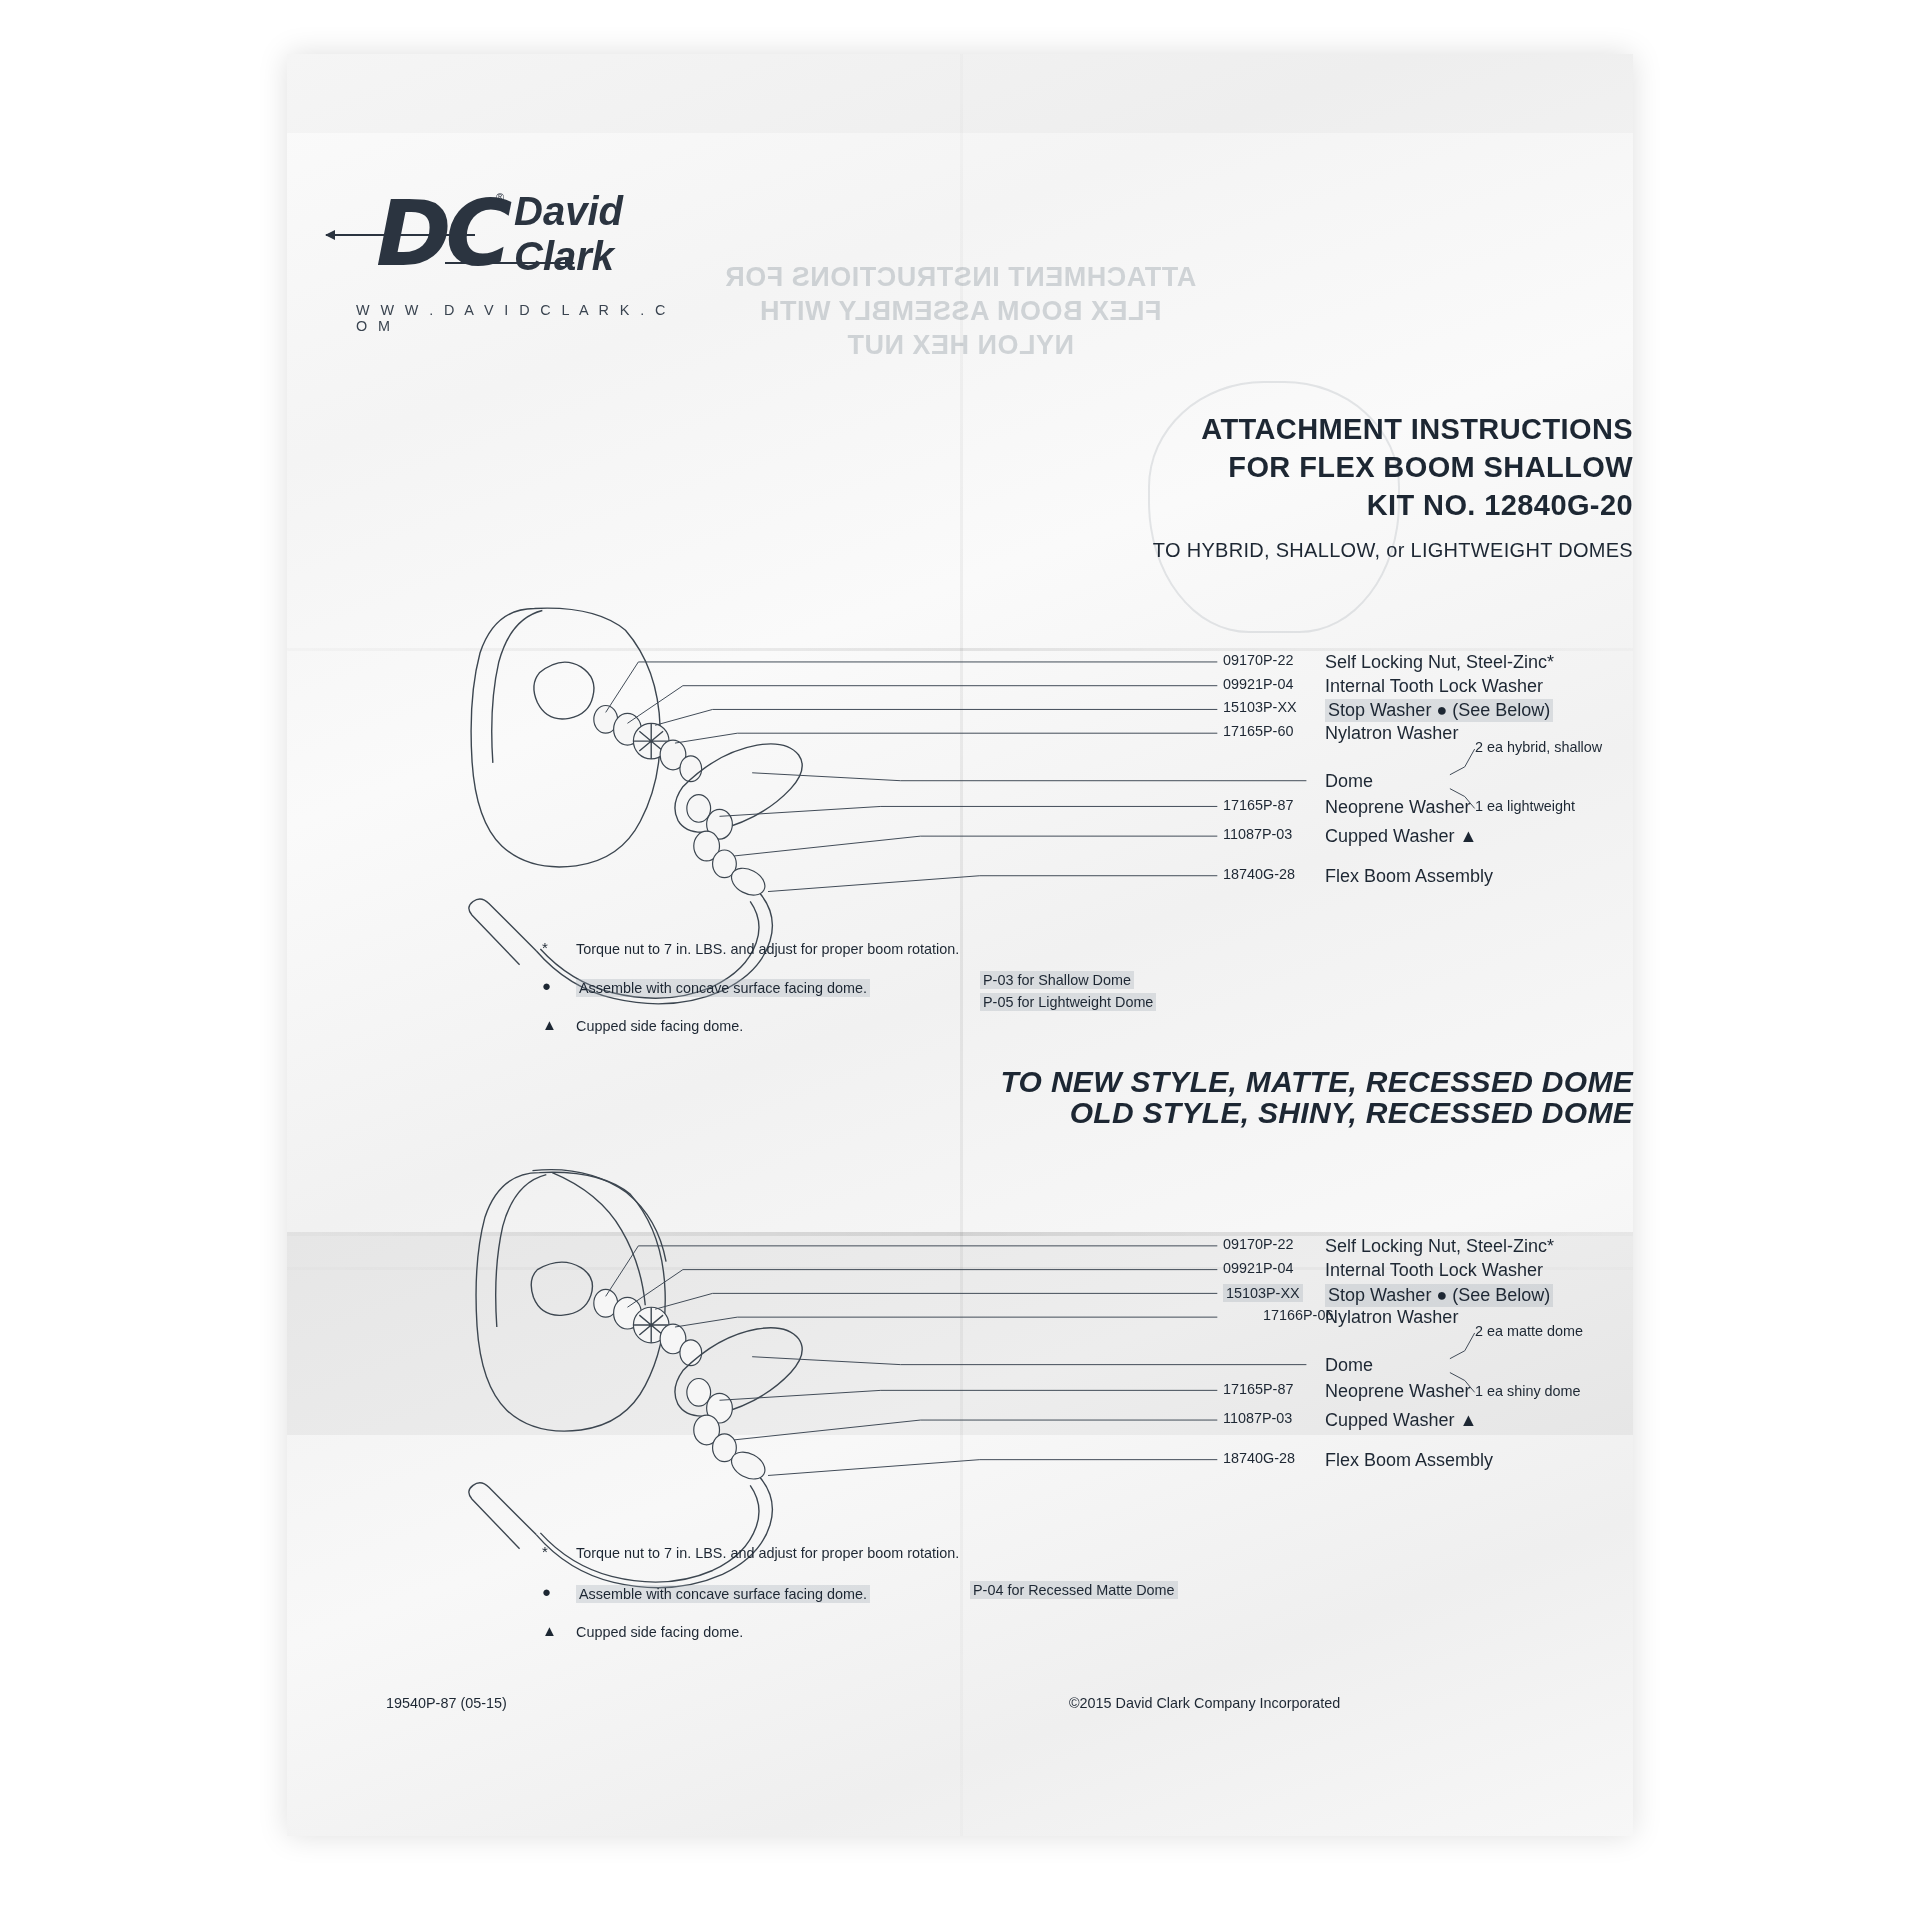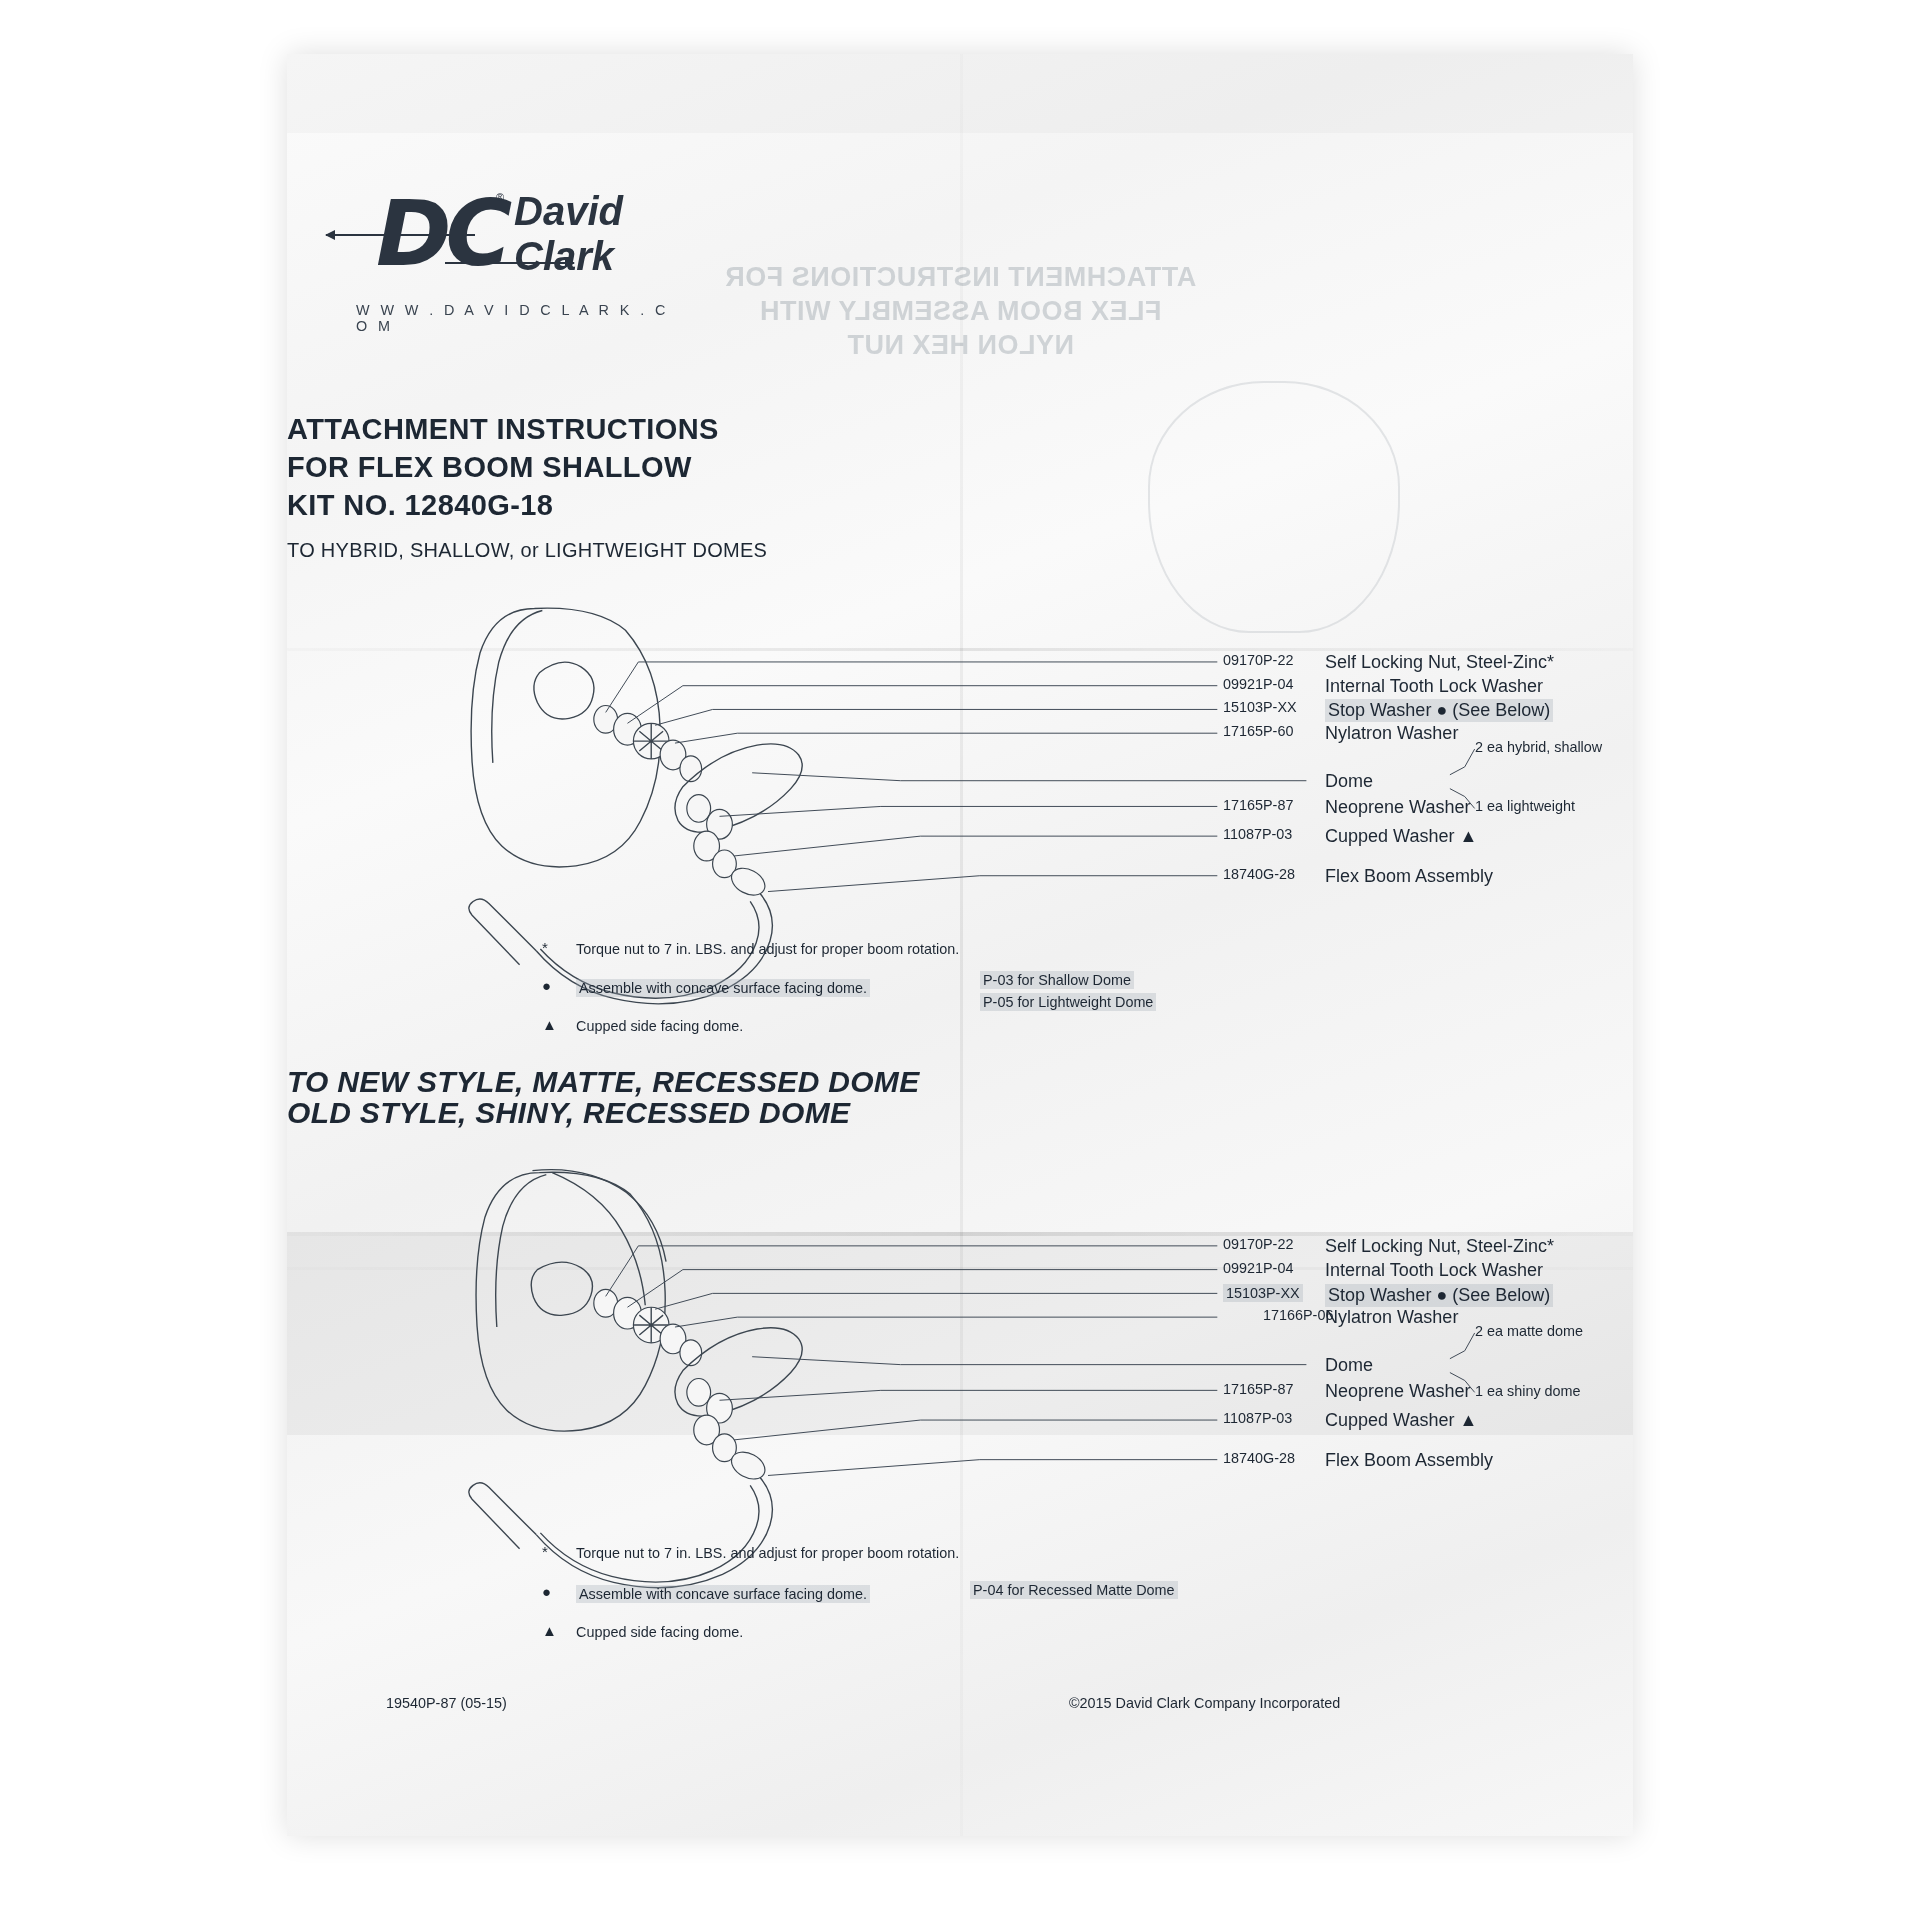--- a/index.html
+++ b/index.html
@@ -36,21 +36,21 @@
   .dc-arrow{position:absolute;left:-20px;top:61px;width:149px;height:2px;background:#2b3440;}
   .dc-arrow:before{content:"";position:absolute;left:-1px;top:-4px;border-top:5px solid transparent;border-bottom:5px solid transparent;border-right:10px solid #2b3440;}
   .dc-arrow2{position:absolute;left:99px;top:89px;width:129px;height:2px;background:#2b3440;}
   .dc-arrow2:after{content:"";position:absolute;right:-1px;top:-4px;border-top:5px solid transparent;border-bottom:5px solid transparent;border-left:10px solid #2b3440;}
 
   
   .ghost{position:absolute;color:rgba(70,85,100,.22);transform:scaleX(-1);text-align:center;font-weight:bold;}
   #ghost1{left:426px;top:206px;width:495px;font-size:27px;line-height:34px;letter-spacing:0.5px;}
   #ghostblob{position:absolute;left:861px;top:327px;width:248px;height:248px;border:2px solid rgba(70,85,100,.13);border-radius:46% 46% 40% 40%/42% 42% 52% 52%;}
 
-  .center{position:absolute;width:100%;text-align:left;}
+  .center{position:absolute;width:100%;text-align:right;}
   h1.title{font-size:29px;font-weight:bold;line-height:38px;letter-spacing:0.4px;margin:0;}
   .subtitle{font-size:20px;letter-spacing:0.3px;}
   .sect-head{font-size:30px;font-weight:bold;font-style:italic;line-height:31px;letter-spacing:0.3px;}
 
   .callout{position:absolute;font-size:18px;white-space:nowrap;}
   .pn{position:absolute;font-size:14.4px;white-space:nowrap;}
   .hl{background:rgba(160,170,180,.30);padding:1px 3px;}
   .note{position:absolute;font-size:14.4px;white-space:nowrap;}
   .bullet{position:absolute;font-size:15px;}
   .footer{position:absolute;font-size:14.4px;}
@@ -84,21 +84,21 @@
     <div class="dc-url">W W W . D A V I D C L A R K . C O M</div>
   </div>
 
   <div class="ghost" id="ghost1">ATTACHMENT INSTRUCTIONS FOR FLEX BOOM ASSEMBLY WITH NYLON HEX NUT</div>
   <div id="ghostblob"></div>
 
   <div class="center" style="top:356px;">
     <h1 class="title">
       <span>ATTACHMENT INSTRUCTIONS</span><br>
       <span>FOR FLEX BOOM SHALLOW</span><br>
-      <span>KIT NO. 12840G-18</span>
+      <span>KIT NO. 12840G-20</span>
     </h1>
   </div>
   <div class="center subtitle" style="top:485px;">TO HYBRID, SHALLOW, or LIGHTWEIGHT DOMES</div>
 
   <svg width="1346" height="1782" viewBox="0 0 1360 1800">
 
     <path class="dw" d="M250,560 q-40,0 -55,45 q-12,45 -8,110 q4,60 30,85 q28,26 75,20 q45,-6 65,-45 q22,-42 20,-95 q-2,-60 -35,-98 q-30,-25 -92,-22 z"></path>
     <path class="dw" d="M258,562 q-32,8 -44,52 q-10,44 -6,102"></path>
     <path class="dw" d="M255,625 q22,-18 42,-6 q17,11 12,30 q-4,18 -24,22 q-22,4 -32,-16 q-8,-18 2,-30 z"></path>
 

